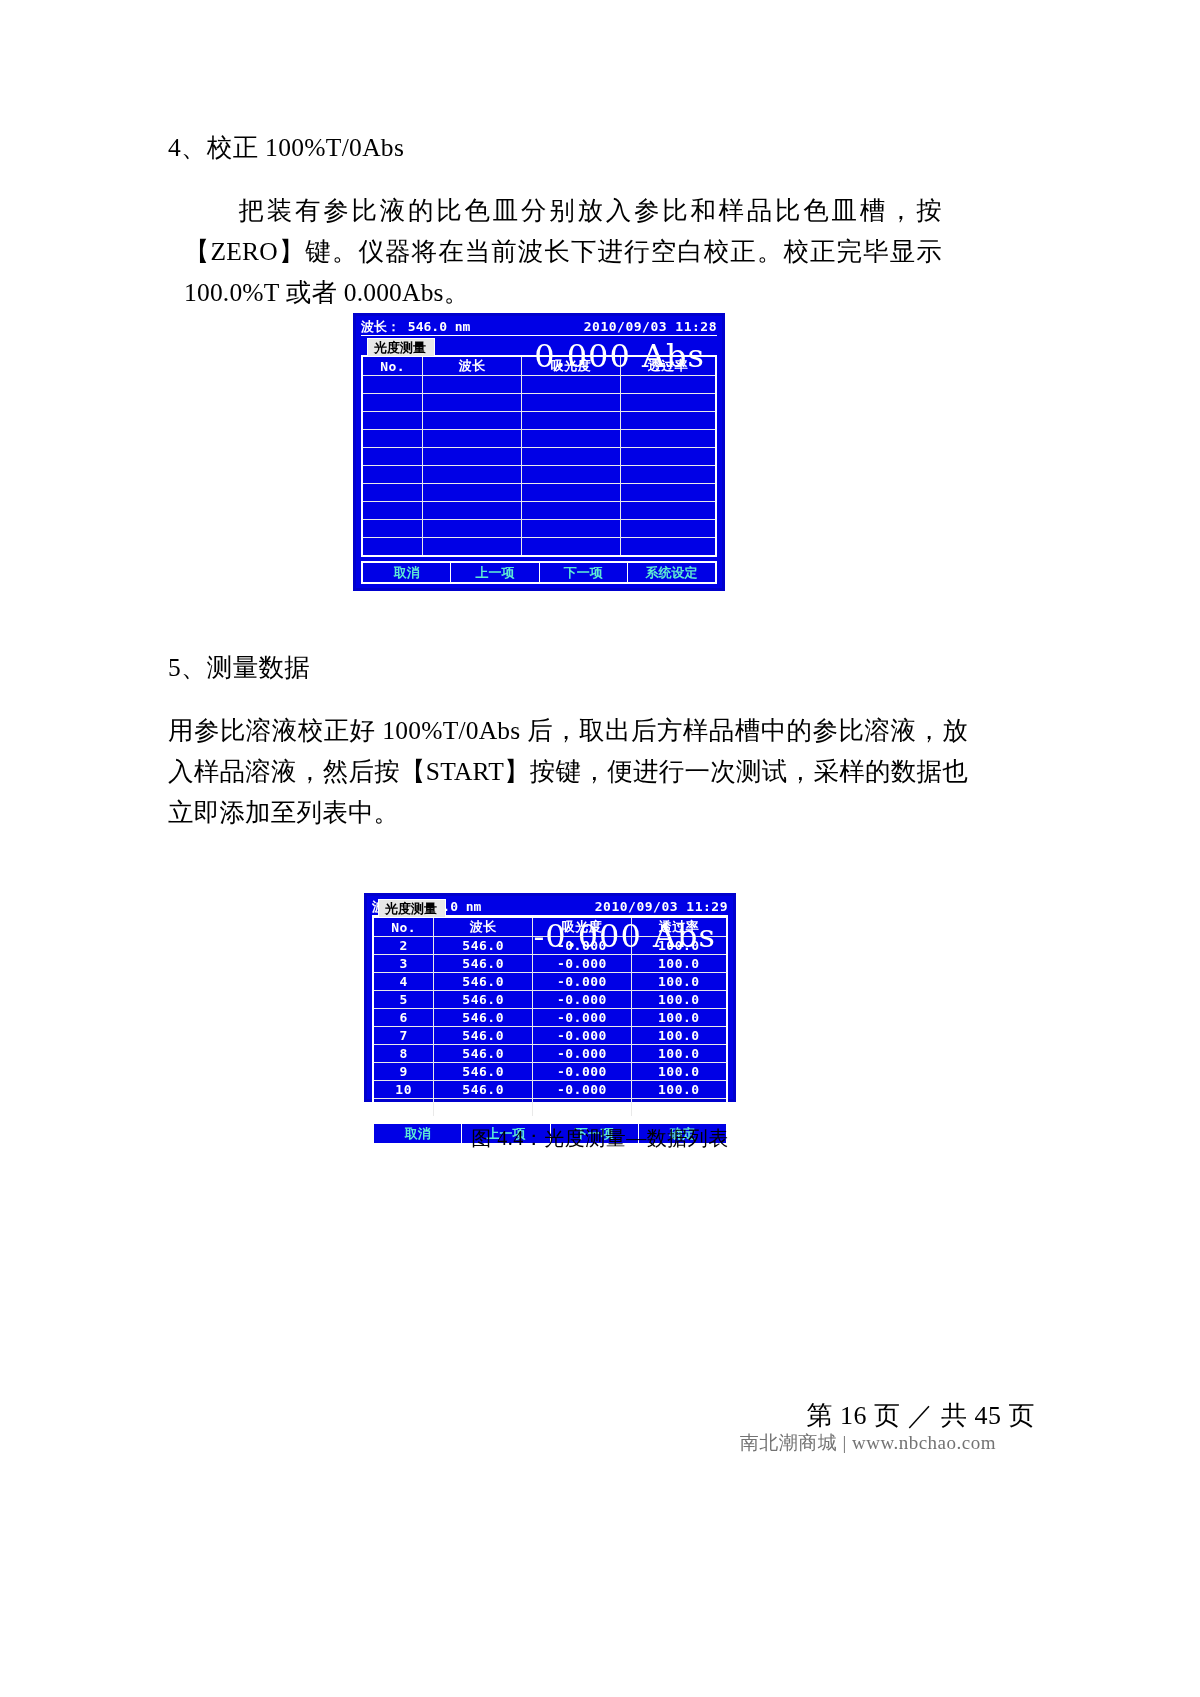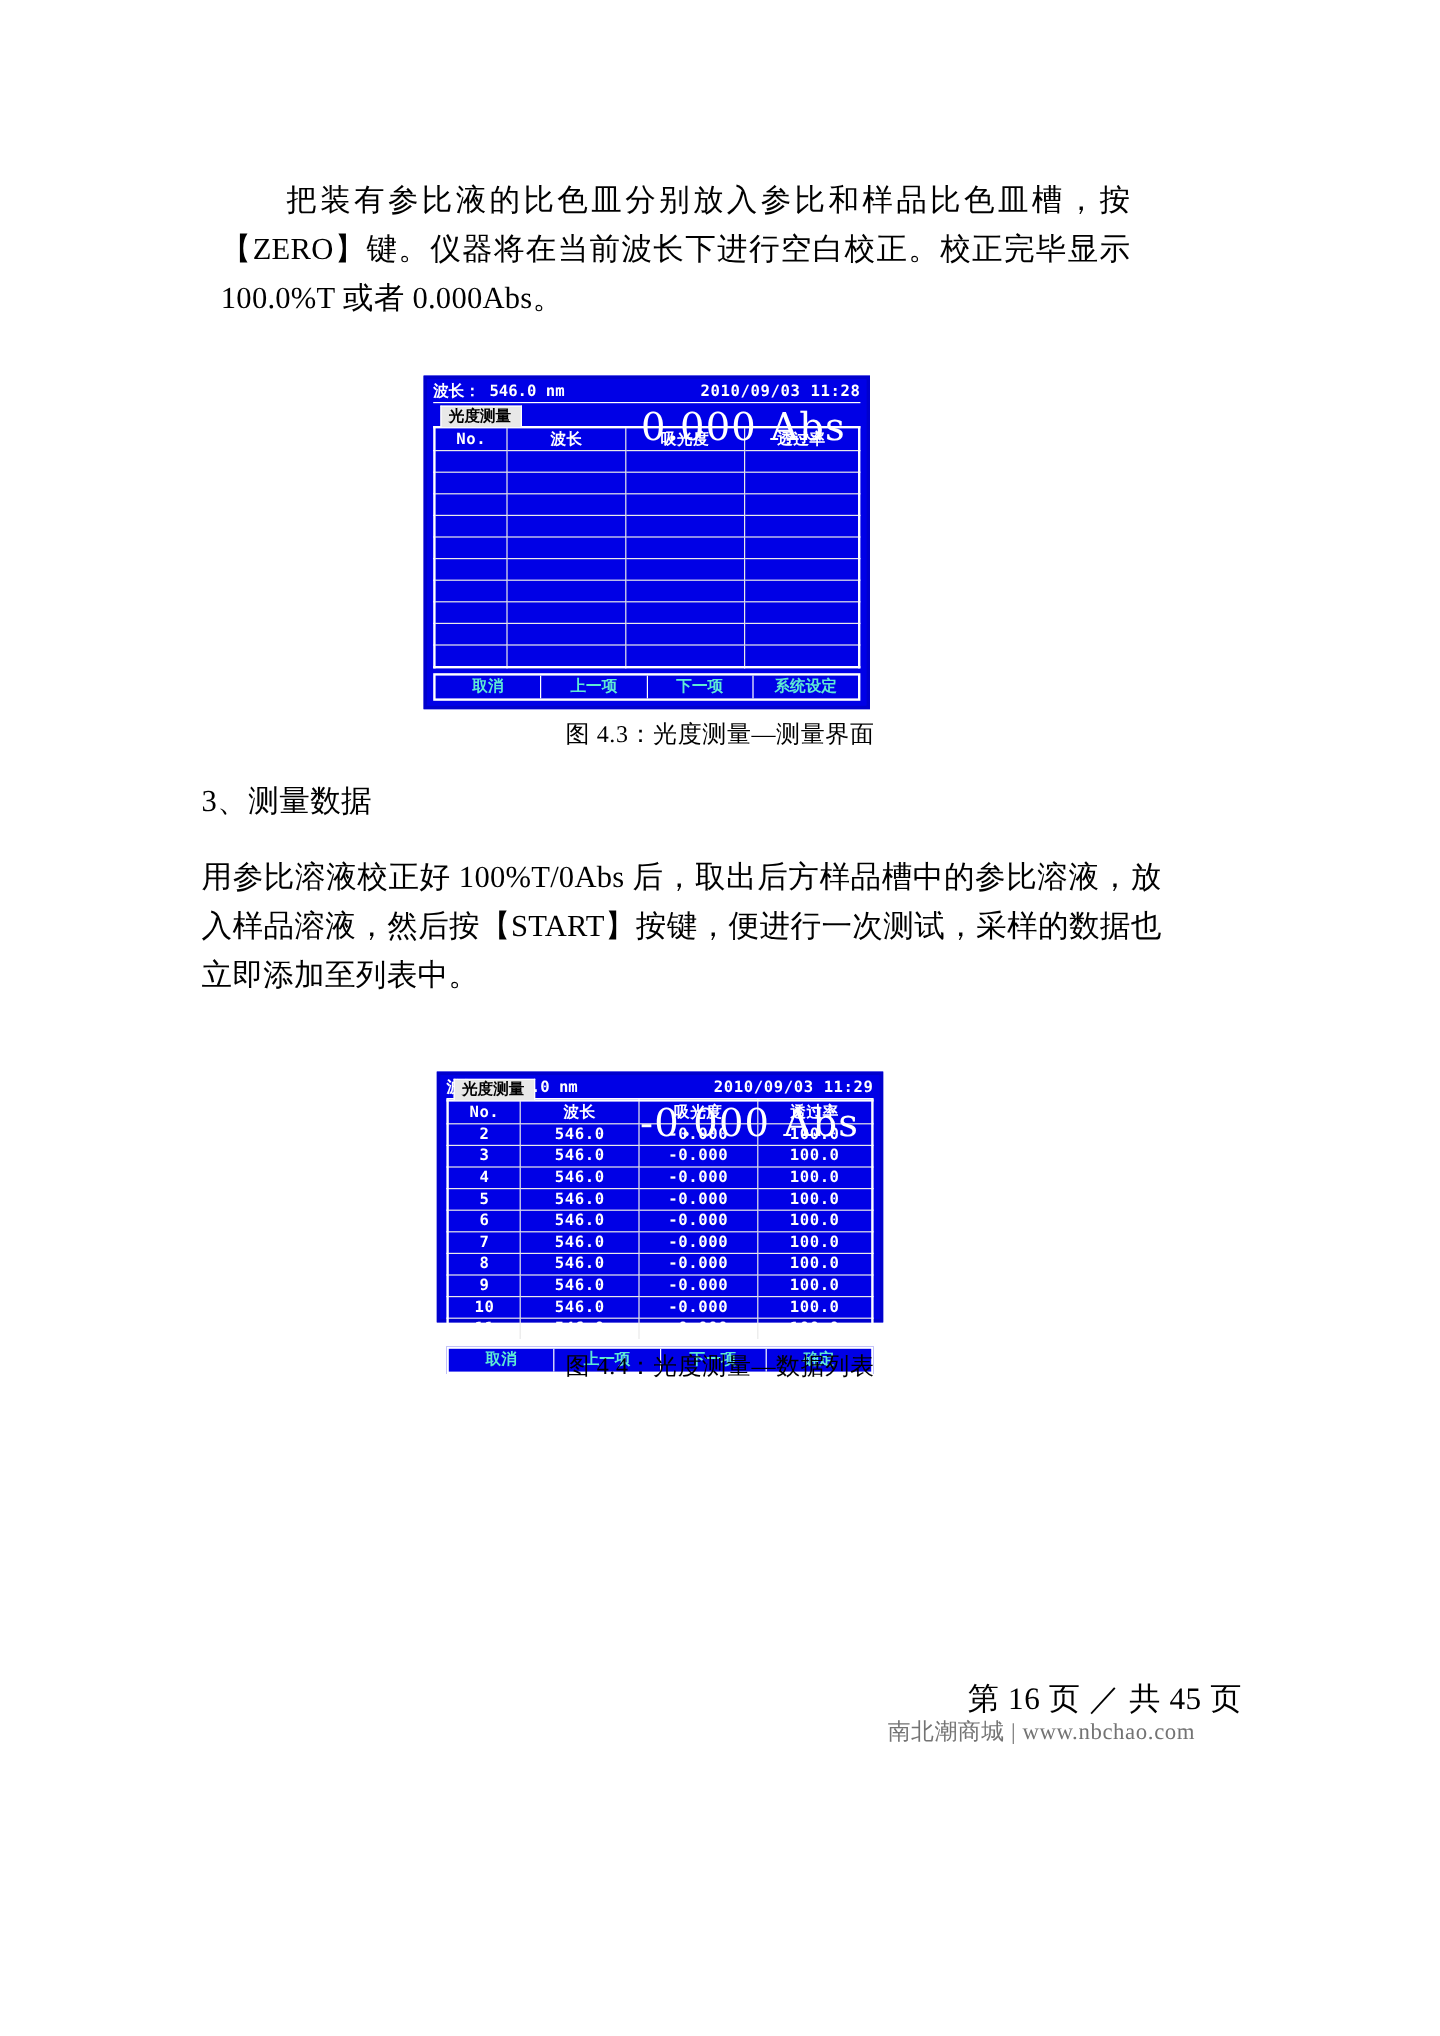--- a/index.html
+++ b/index.html
@@ -206,20 +206,21 @@
     color: #737373;
     letter-spacing: 0.5px;
   }
 </style>
 </head>
 <body>
 
 <div class="page">
 
   <div class="content">
+    <p class="heading">4、校正 100%T/0Abs</p>
     <p class="para"><span class="indent"></span><span>把装有参比液的比色皿分别放入参比和样品比色皿槽，按【ZERO】键。仪器将在当前波长下进行空白校正。校正完毕显示 100.0%T 或者 0.000Abs。</span></p>
   </div>
 
   <div class="lcd" id="lcd-1" style="left:353px; top:313px; width:372px; height:278px;">
     <div class="lcd-inner">
 
       <div class="lcd-statusbar">
         <span class="wl-label">
           <span class="cn">波长：</span>
           <span>546.0 nm</span>
@@ -308,24 +309,23 @@
       <div class="lcd-buttons">
         <div class="btn">取消</div>
         <div class="btn">上一项</div>
         <div class="btn">下一项</div>
         <div class="btn">系统设定</div>
       </div>
 
     </div>
   </div>
 
-  <div class="caption" style="top:598px;">图 4.3：光度测量—测量界面</div>
 
   <div class="section2">
-    <p class="heading">3、测量数据</p>
+    <p class="heading">5、测量数据</p>
     <p class="para2"><span class="indent"></span><span>用参比溶液校正好 100%T/0Abs 后，取出后方样品槽中的参比溶液，放入样品溶液，然后按【START】按键，便进行一次测试，采样的数据也立即添加至列表中。</span></p>
   </div>
 
   <div class="lcd" id="lcd-2" style="left:364px; top:893px; width:372px; height:209px;">
     <div class="lcd-inner">
 
       <div class="lcd-statusbar">
         <span class="wl-label">
           <span class="cn">波长：</span>
           <span>546.0 nm</span>

